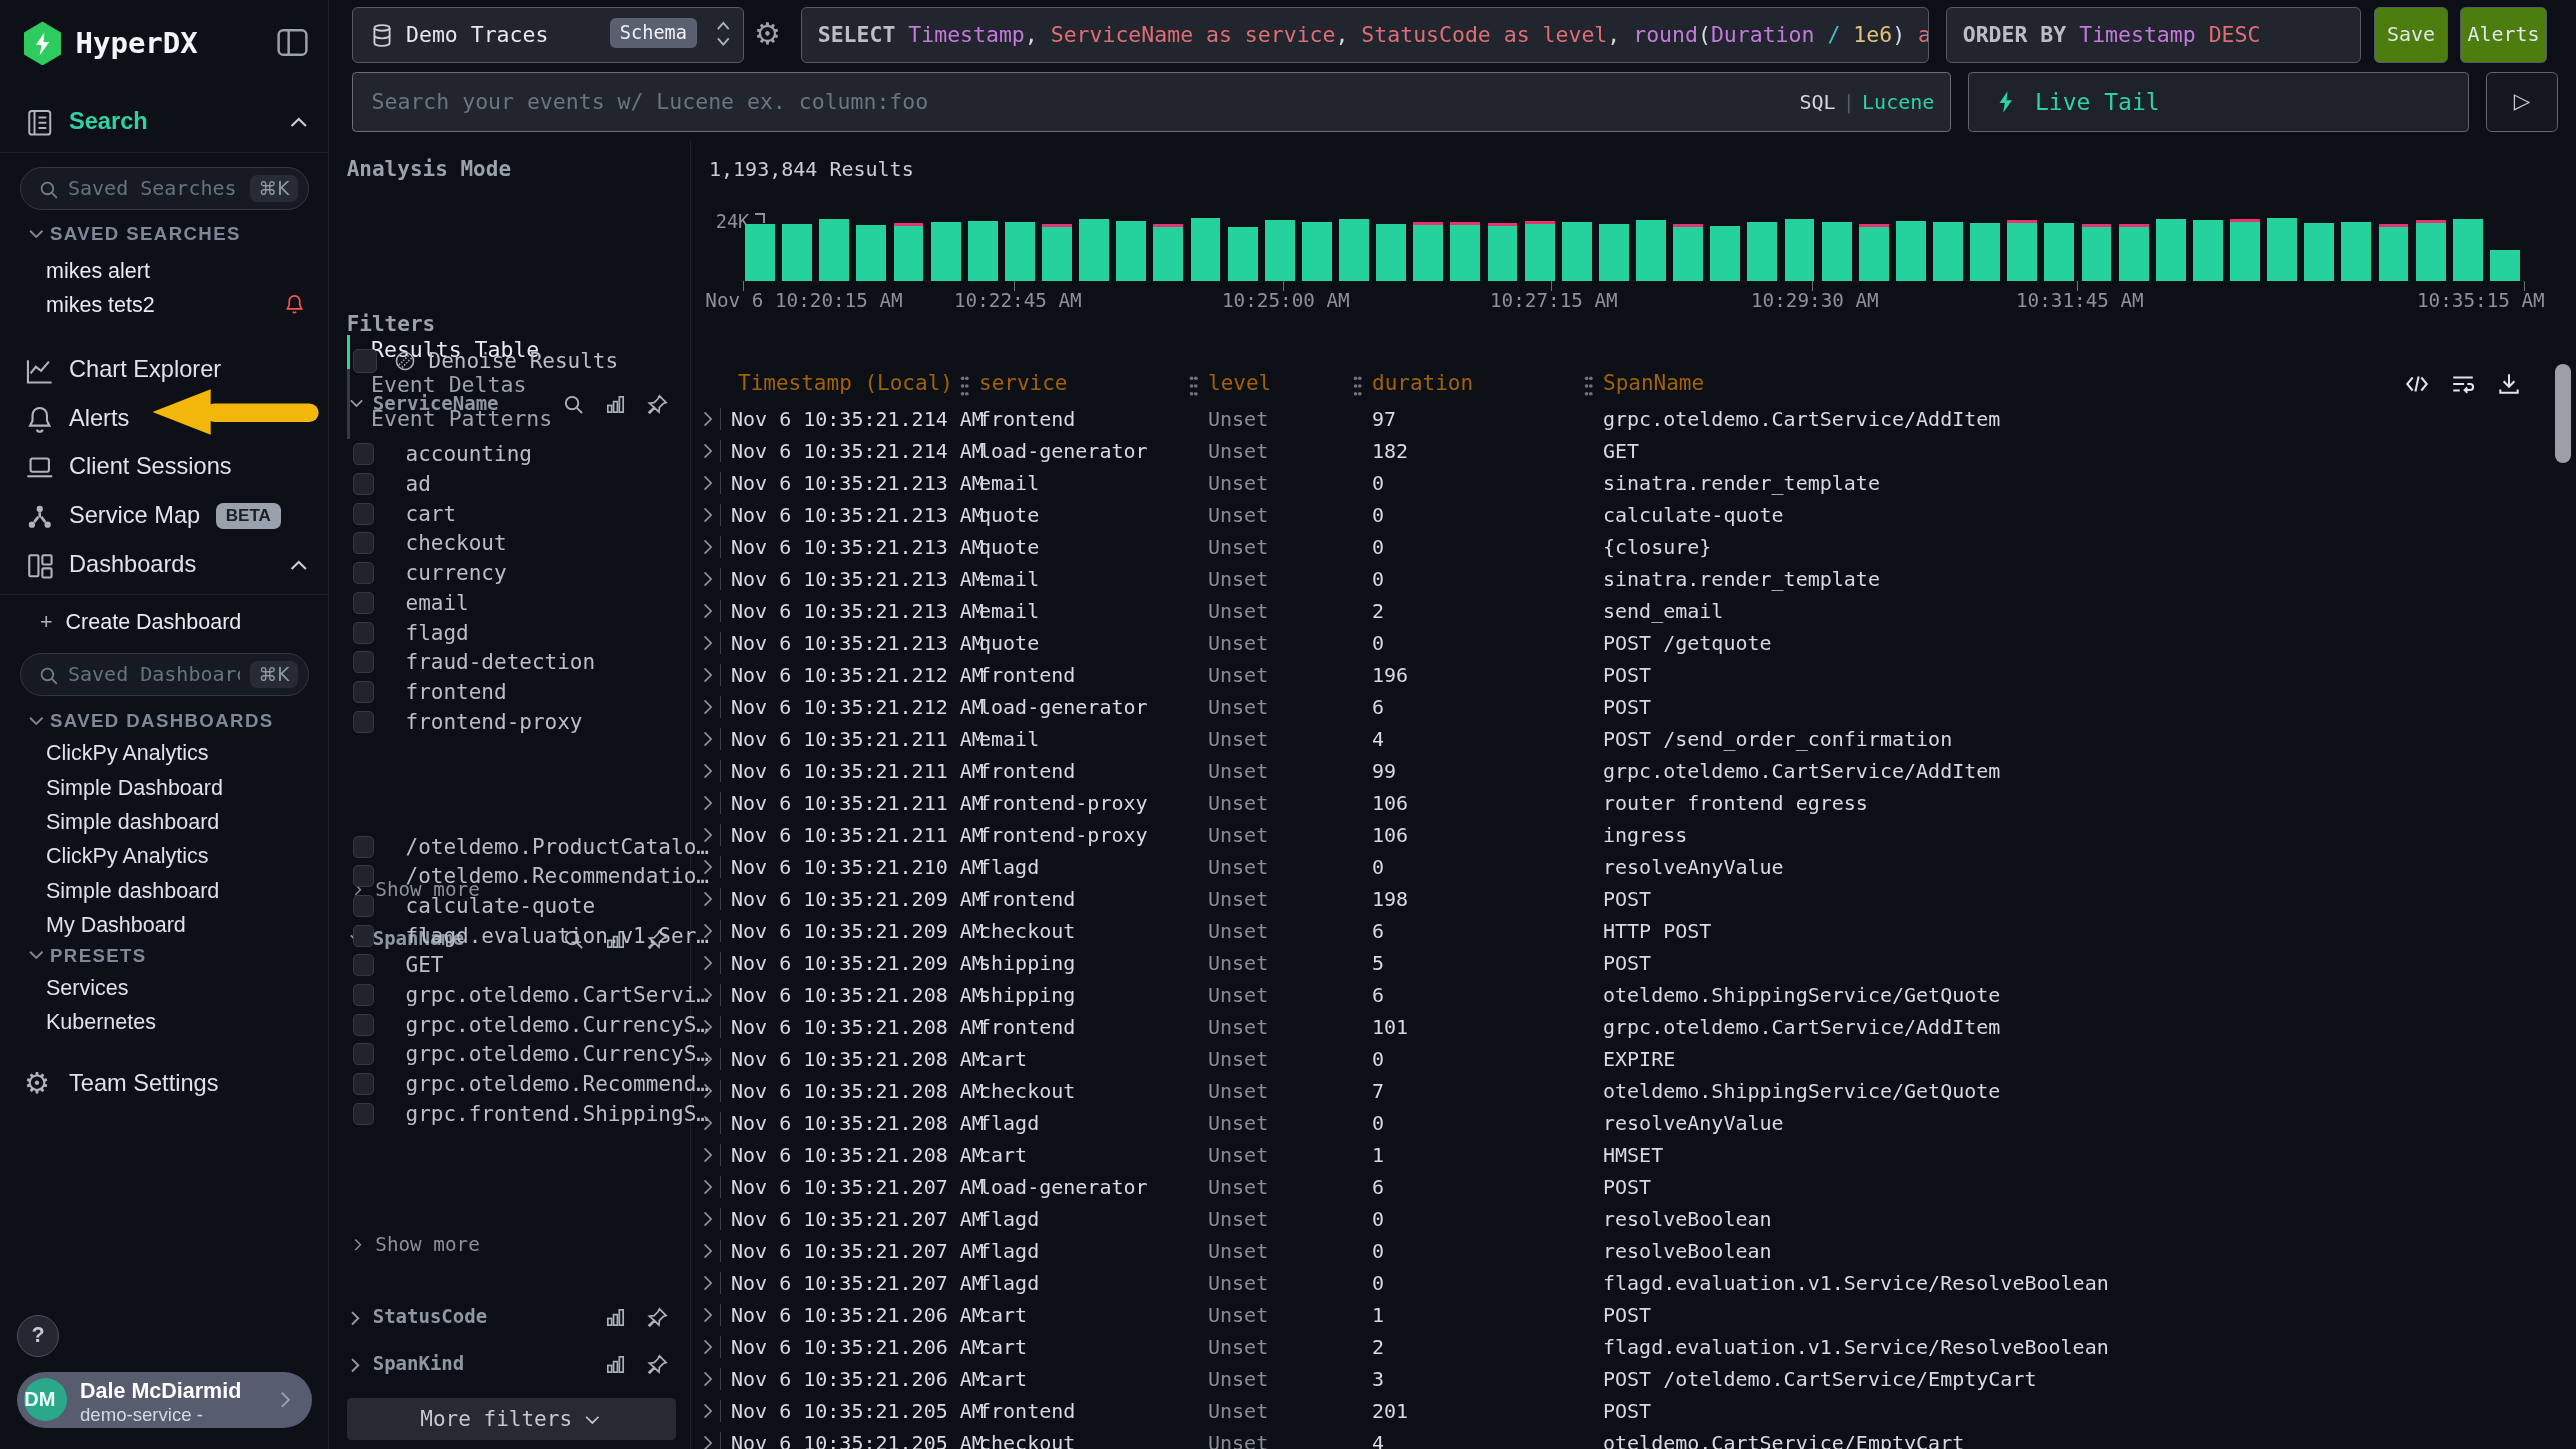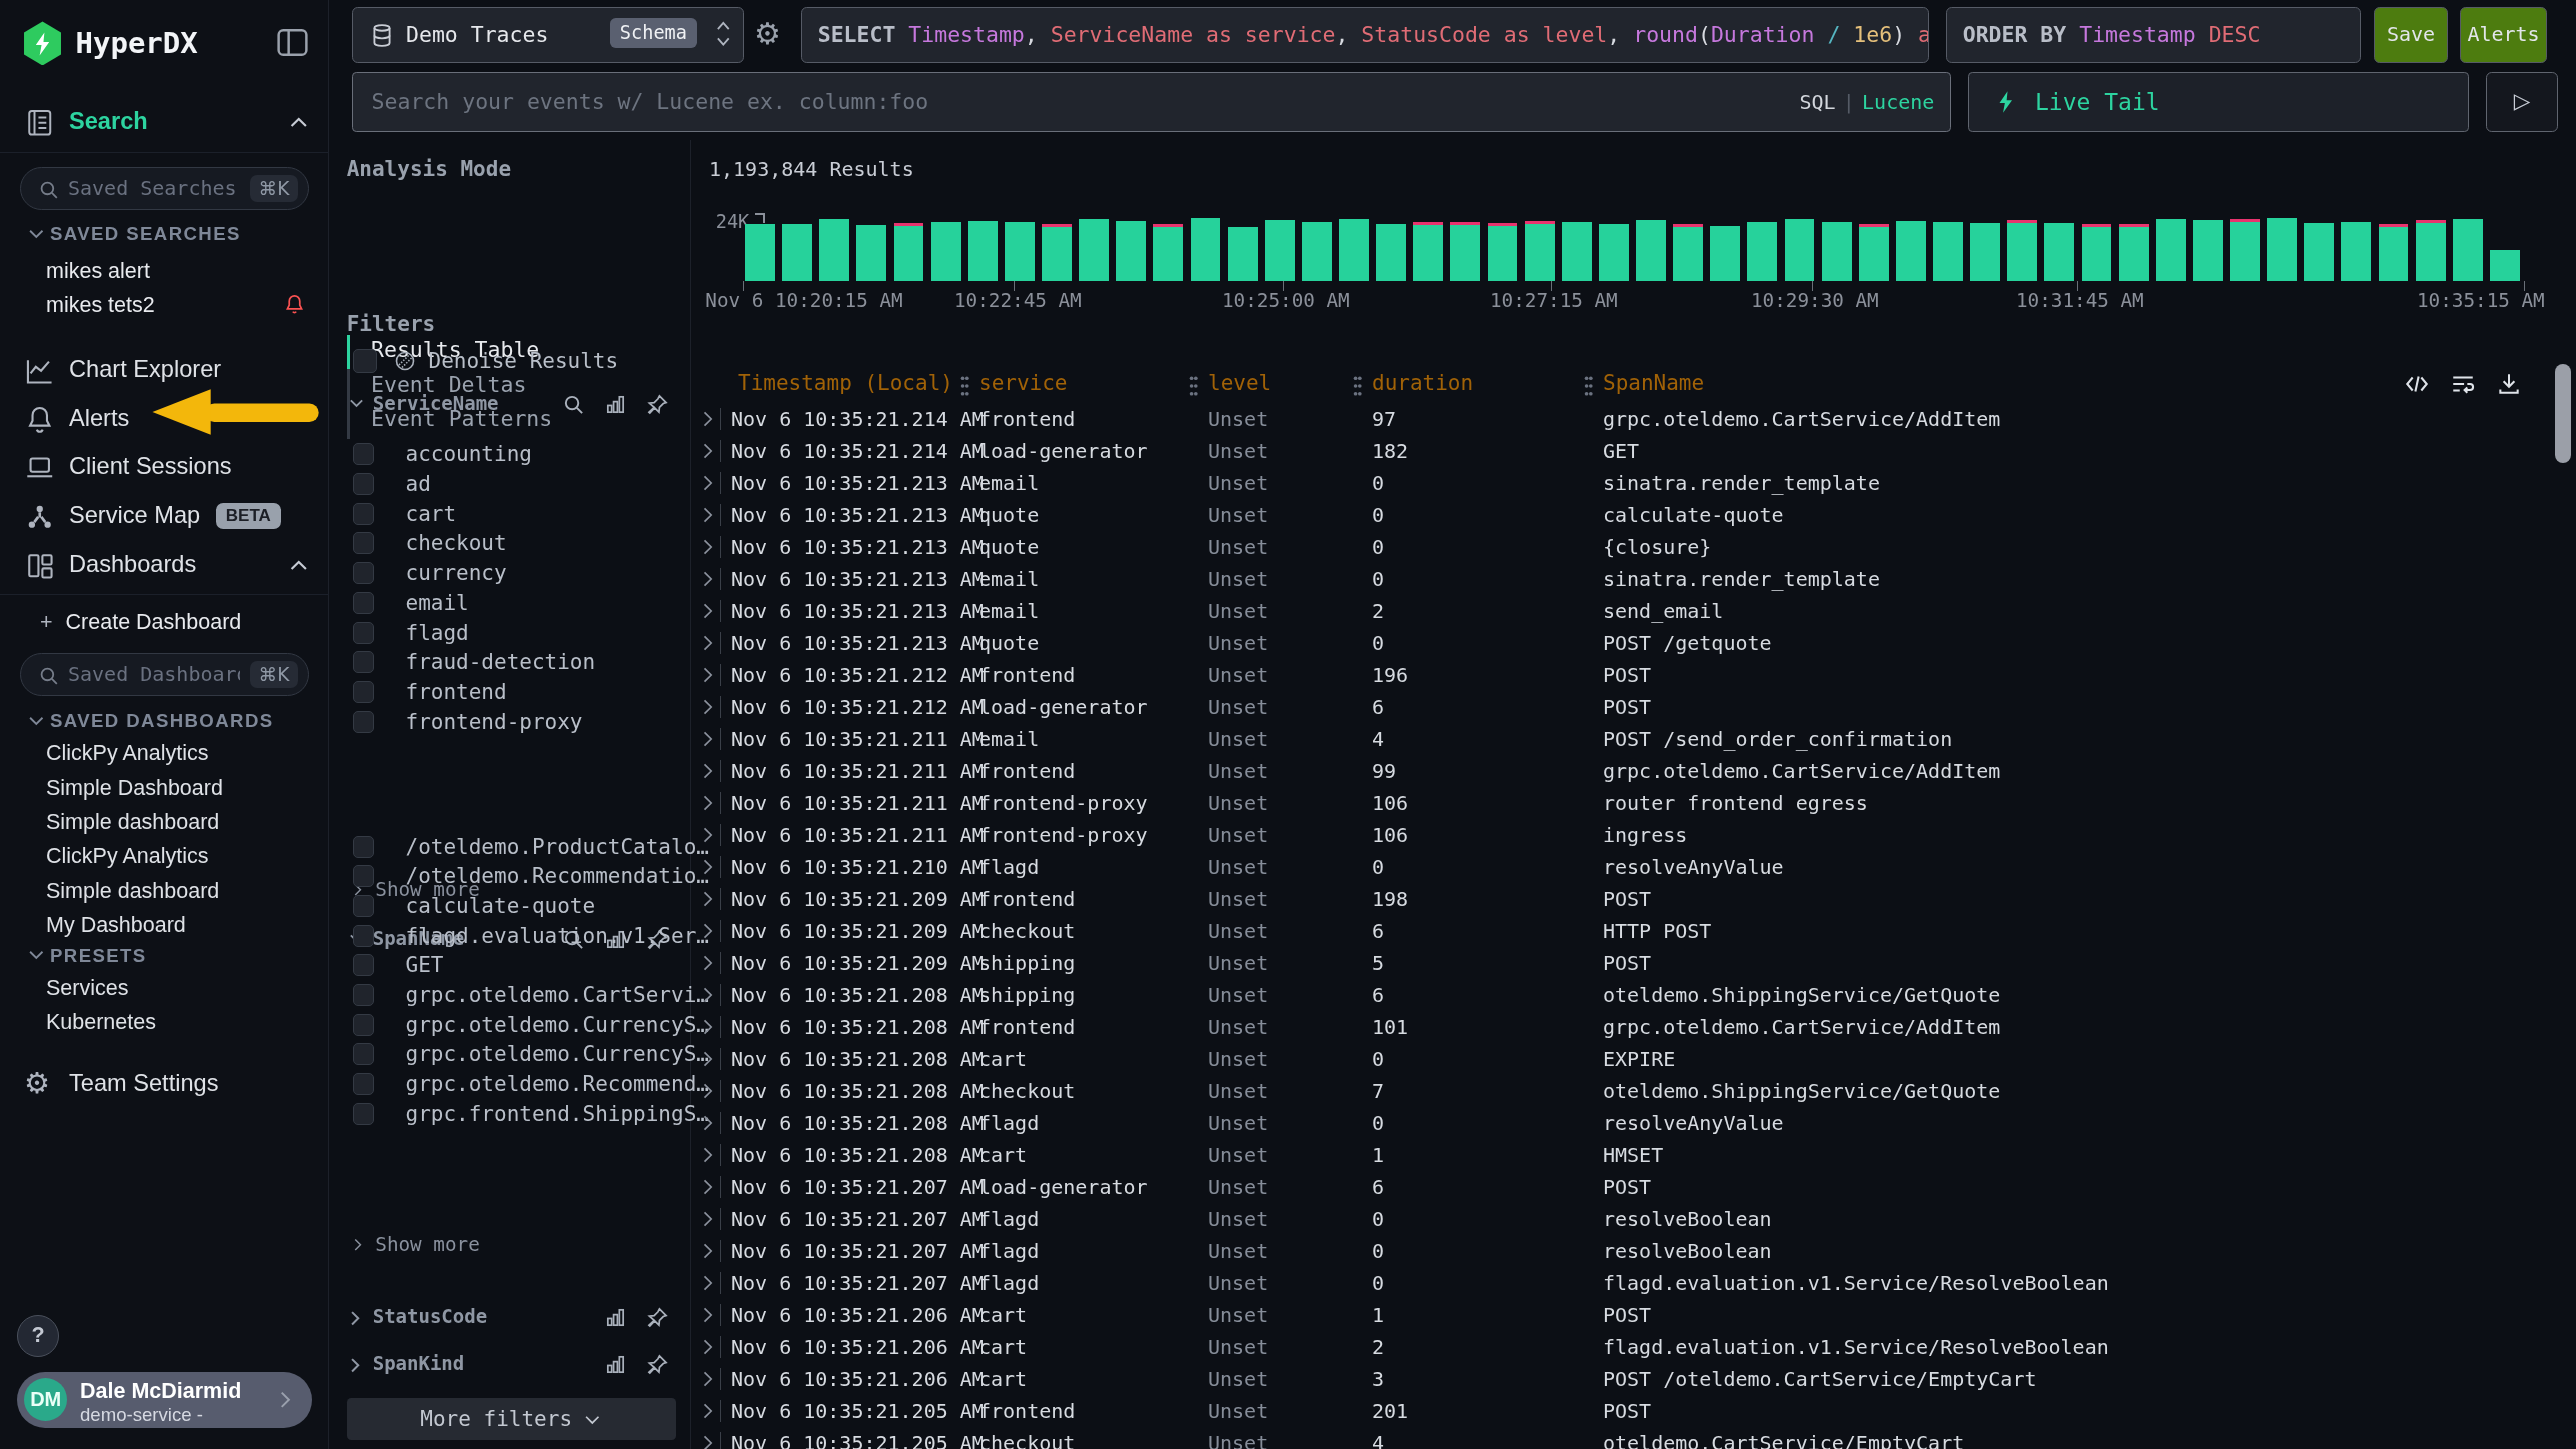--- a/index.html
+++ b/index.html
@@ -37,21 +37,21 @@
   .sb-link { position:absolute; left:46px; color:#e8eaee; font-size:21.5px; }
   .beta-badge { display:inline-block; margin-left:15.7px; background:#99a1ac; color:#1c1f26; font-weight:bold;
                 font-size:17px; border-radius:7.2px; padding:2.9px 10px; vertical-align:2.1px; }
   #alert-arrow { position:absolute; left:142px; top:385px; z-index:5; }
   .help-circle { position:absolute; left:17px; top:1315px; width:42px; height:42px; border-radius:50%;
                  background:#232833; border:1.4px solid #4a505c; color:#c3c8d2; font-size:21.5px; font-weight:bold;
                  text-align:center; line-height:39px; }
   .user-card { position:absolute; left:17px; top:1372px; width:295px; height:56px; border-radius:28px;
                background:#575c6e; }
   .user-avatar { position:absolute; left:7.2px; top:6.4px; width:43px; height:43px; border-radius:50%;
-                 background:#2aa98a; color:#eafff7; font-weight:bold; font-size:20px; text-align:center; line-height:43px; }
+                 background:#2aa98a; color:#eafff7; font-weight:bold; font-size:20px; text-align:left; line-height:43px; }
   .user-name { position:absolute; left:63px; top:7.2px; color:#ffffff; font-weight:bold; font-size:21.5px; }
   .user-org { position:absolute; left:63px; top:31.5px; color:#d6d9e2; font-size:18.6px; }
   .user-chev { position:absolute; right:17px; top:17px; color:#9aa0ad; }
 
   
   .hbox { position:absolute; background:#21252d; border:1.4px solid #565b66; border-radius:5.7px; }
   #src-box { left:352px; top:7.2px; width:392px; height:56px; }
   #src-box .db-ic { position:absolute; left:15.7px; top:13px; color:#c9cdd5; }
   #src-name { position:absolute; left:53px; top:14.3px; font-size:21.5px; color:#e6e8ec; }
   #schema-badge { position:absolute; right:46px; top:10px; background:#5a6070; border-radius:5.7px;

